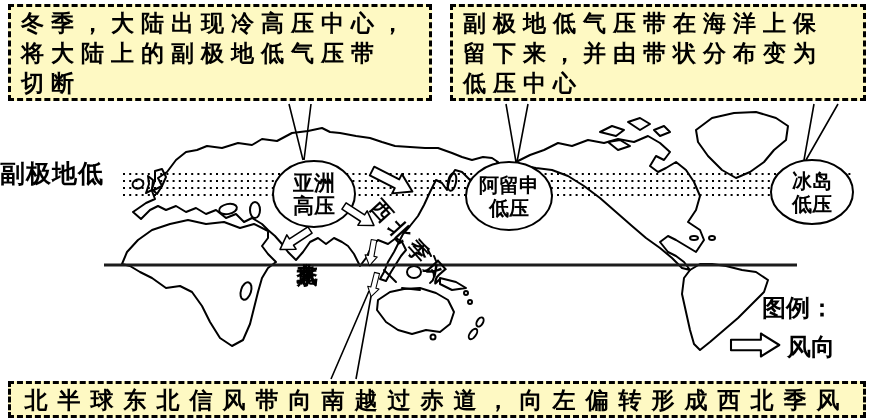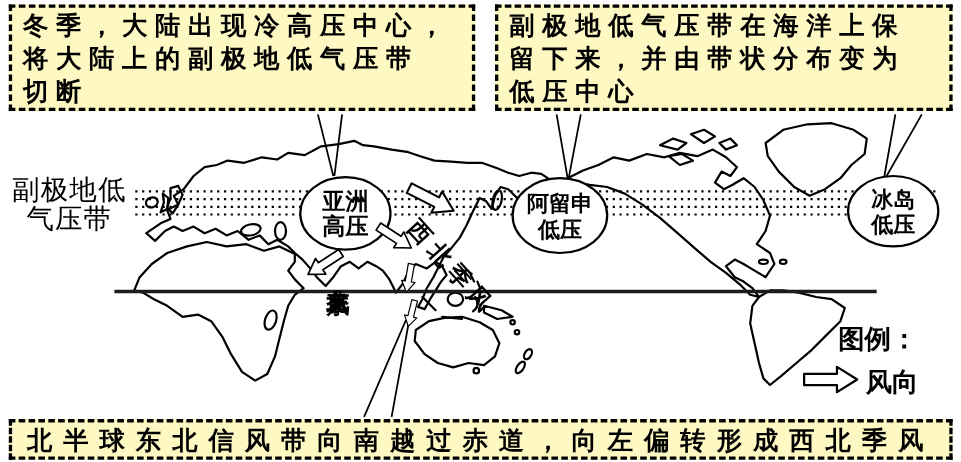--- a/index.html
+++ b/index.html
@@ -12,22 +12,22 @@
     font-weight:bold;font-size:23px;line-height:30px;letter-spacing:7px;
     padding:2px 10px;white-space:pre-line;
   }
   #box-top-left{left:8px;top:4px;width:424px;height:97px;}
   #box-top-right{left:450px;top:4px;width:416px;height:97px;}
   #box-bottom{
     left:8px;top:381px;width:858px;height:37px;text-align:center;
     font-size:23px;line-height:29px;letter-spacing:10px;padding:2px 4px;
   }
   #belt-label{
-    position:absolute;left:0;top:161px;width:126px;text-align:center;
-    font-weight:normal;font-size:25px;line-height:26px;letter-spacing:1px;
+    position:absolute;left:0;top:161px;width:126px;text-align:left;
+    font-weight:bold;font-size:25px;line-height:26px;letter-spacing:1px;
   }
   #nw-monsoon{
     position:absolute;left:385px;top:194px;transform:rotate(48deg);transform-origin:0 0;
     font-weight:bold;font-size:21px;letter-spacing:6px;white-space:nowrap;
   }
   #ne-monsoon{
     position:absolute;left:293px;top:245px;height:100px;
     writing-mode:vertical-rl;text-orientation:upright;
     font-weight:bold;font-size:21px;letter-spacing:2px;
   }
@@ -131,19 +131,18 @@
   <div class="box" id="box-top-left">冬季，大陆出现冷高压中心，
 将大陆上的副极地低气压带
 切断</div>
   <div class="box" id="box-top-right">副极地低气压带在海洋上保
 留下来，并由带状分布变为
 低压中心</div>
   <div class="box" id="box-bottom">北半球东北信风带向南越过赤道，向左偏转形成西北季风</div>
 
   <div id="belt-label">
     <div>副极地低</div>
-    <div>气压带</div>
   </div>
 
   <div id="nw-monsoon">西北季风</div>
   <div id="ne-monsoon">东北季风</div>
 
 </div>
 
 </body></html>

